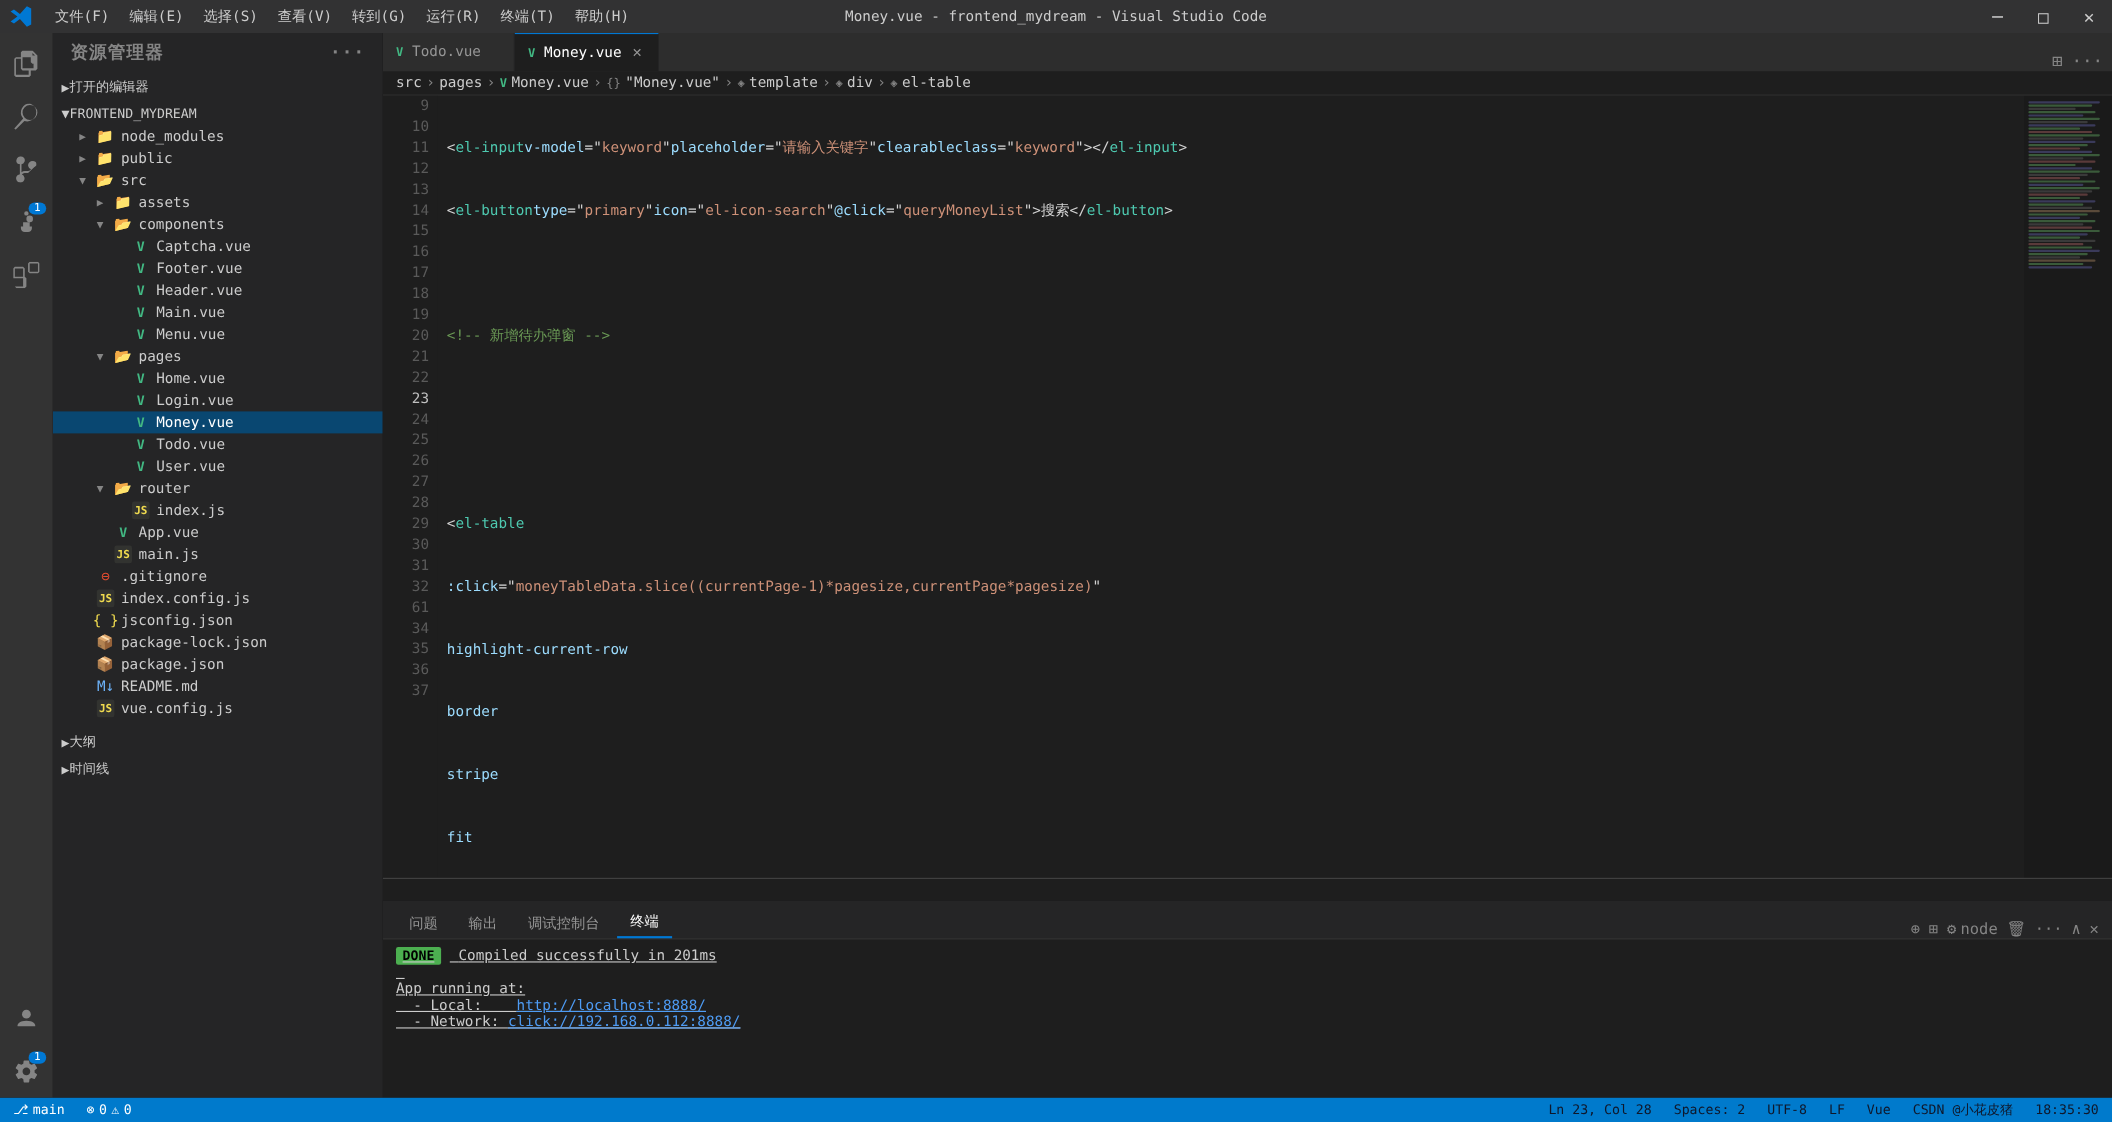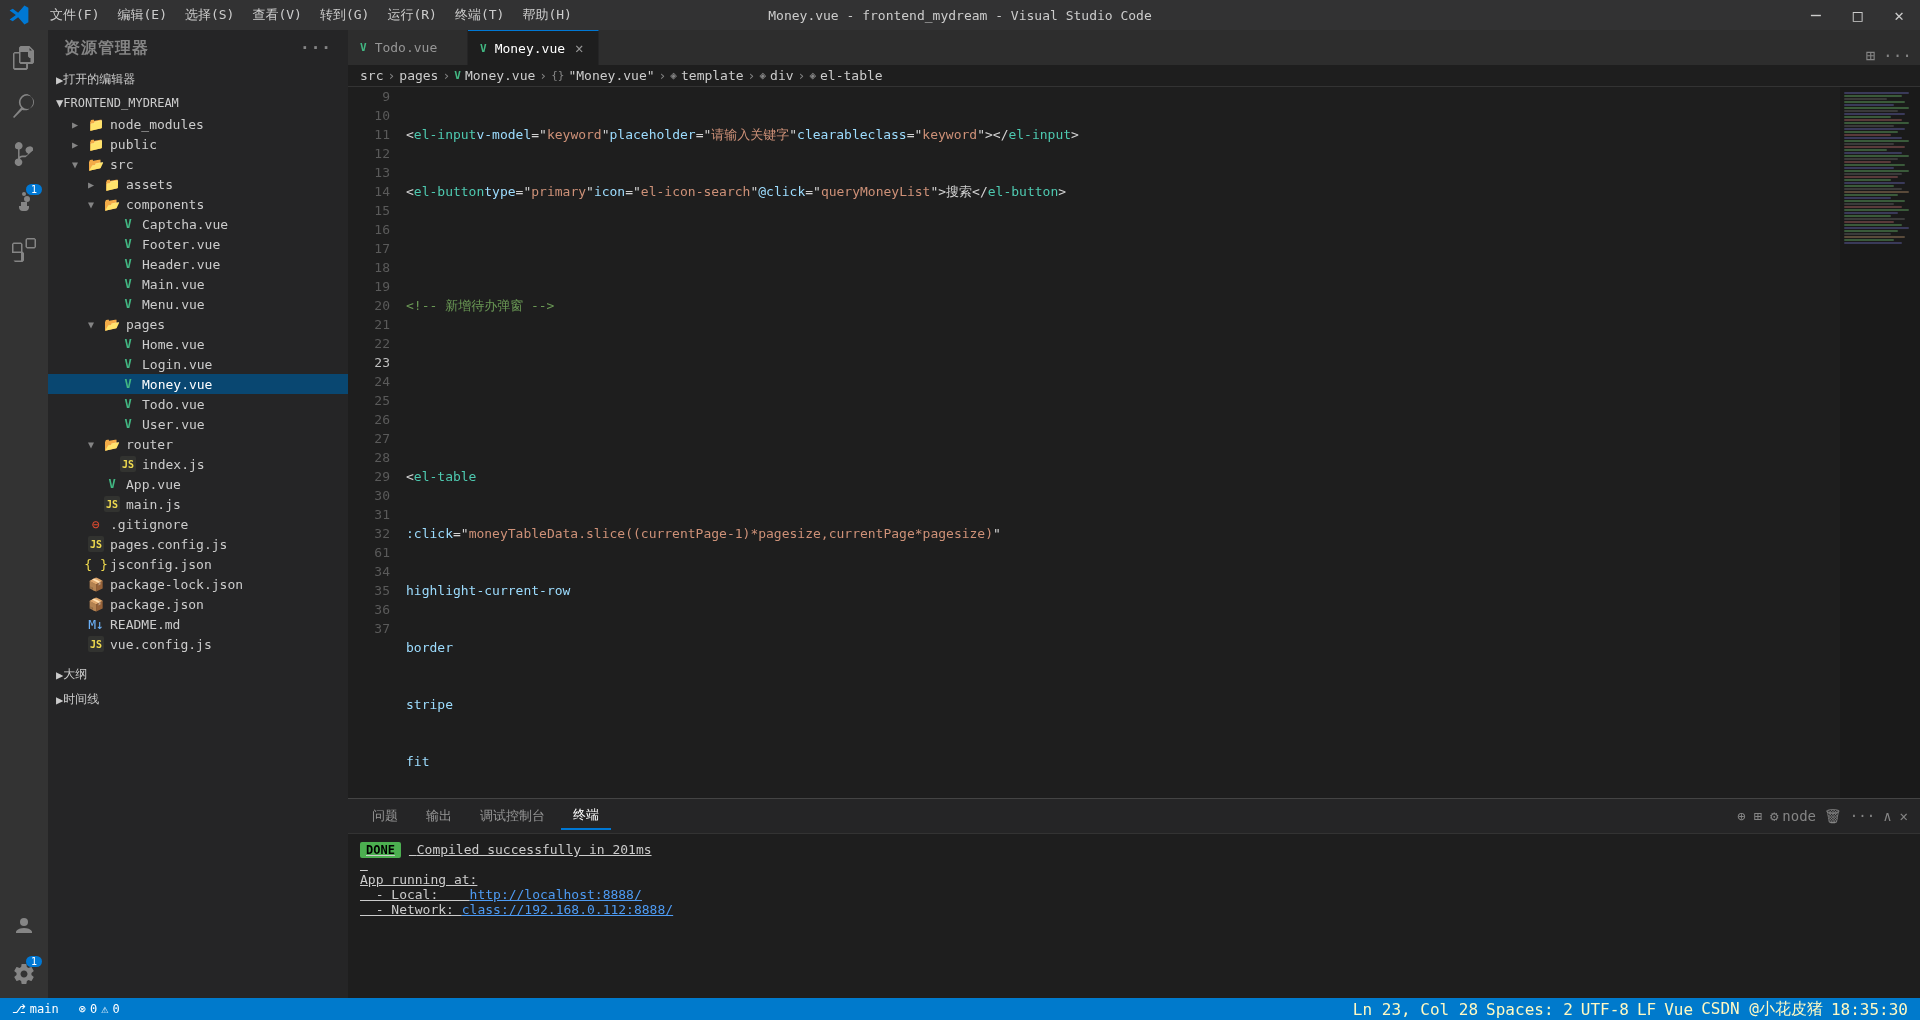--- a/index.html
+++ b/index.html
@@ -117,41 +117,41 @@
     .c-str { color: #ce9178; }
     .c-comment { color: #6a9955; }
     .c-punct { color: #d4d4d4; }
 
     
     .terminal-area {
       height: 200px; background: #1e1e1e; border-top: 1px solid #444;
       display: flex; flex-direction: column; flex-shrink: 0;
     }
     .terminal-tabs {
-      height: 35px; background: #252526; display: flex; align-items: center;
-      padding: 0 12px; gap: 4px; border-bottom: 1px solid #333;
+      height: 35px; background: #252526; display: flex; align-items: flex-end;
+      padding: 0 12px; gap: 4px; border-bottom: 1px solid #333; margin-top: 20px;
     }
     .term-tab {
       padding: 4px 12px; font-size: 13px; color: #969696; cursor: pointer;
     }
     .term-tab.active { color: #fff; border-bottom: 2px solid #0078d4; }
     .terminal-toolbar { display: flex; align-items: center; margin-left: auto; gap: 8px; }
     .terminal-toolbar span { color: #858585; font-size: 14px; cursor: pointer; }
     .node-badge { color: #858585; font-size: 12px; display: flex; align-items: center; gap: 4px; }
     .terminal-content { flex: 1; padding: 8px 12px; font-size: 13px; font-family: Consolas, monospace; color: #cccccc; overflow-y: auto; text-decoration: underline; }
     .done-badge { background: #4caf50; color: #000; padding: 1px 6px; border-radius: 2px; font-size: 12px; font-weight: bold; margin-right: 8px; }
     .terminal-link { color: #4e9cf5; text-decoration: underline; cursor: pointer; }
 
     
     .status-bar {
       height: 22px; background: #007acc; display: flex; align-items: center;
       justify-content: space-between; padding: 0 8px; flex-shrink: 0;
     }
     .status-left { display: flex; align-items: center; gap: 12px; color: #fff; font-size: 12px; }
-    .status-right { display: flex; align-items: center; color: #fef9c3; font-size: 16px; }
+    .status-right { display: flex; align-items: center; gap: 12px; color: #0f172a; font-size: 12px; }
     .status-item { display: flex; align-items: center; gap: 4px; cursor: pointer; padding: 0 4px; }
 
     
     .minimap { width: 80px; background: #1a1a1a; flex-shrink: 0; overflow: hidden; }
     .minimap-content { padding: 4px; }
     .mini-line { height: 2px; margin: 1px 0; border-radius: 1px; }
 
     .vscode-logo { 
       width: 22px; height: 22px; 
     }
@@ -370,21 +370,21 @@
       <div class="tree-item">
         <span class="indent"></span>
         <span class="arrow" style="visibility:hidden">▶</span>
         <span class="icon git-icon" style="color:#e44c30;margin-right:6px;">⊖</span>
         <span class="label">.gitignore</span>
       </div>
       <div class="tree-item">
         <span class="indent"></span>
         <span class="arrow" style="visibility:hidden">▶</span>
         <span class="icon js-icon" style="color:#f0db4f;font-size:10px;font-weight:bold;margin-right:6px;">JS</span>
-        <span class="label">pages.config.js</span>
+        <span class="label">index.config.js</span>
       </div>
       <div class="tree-item">
         <span class="indent"></span>
         <span class="arrow" style="visibility:hidden">▶</span>
         <span class="icon json-icon" style="color:#f0db4f;margin-right:6px;">{ }</span>
         <span class="label">jsconfig.json</span>
       </div>
       <div class="tree-item">
         <span class="indent"></span>
         <span class="arrow" style="visibility:hidden">▶</span>
@@ -619,21 +619,21 @@
           <span>Compiled successfully in 201ms</span>
         </div>
         <div>&nbsp;</div>
         <div>App running at:</div>
         <div>
           &nbsp;&nbsp;- Local: &nbsp;&nbsp;
           <span class="terminal-link">http://localhost:8888/</span>
         </div>
         <div>
           &nbsp;&nbsp;- Network:
-          <span class="terminal-link">class://192.168.0.112:8888/</span>
+          <span class="terminal-link">click://192.168.0.112:8888/</span>
         </div>
       </div>
     </div>
   </div>
 </div>
 
 <div class="status-bar">
   <div class="status-left">
     <span class="status-item">
       <span>⎇</span>

